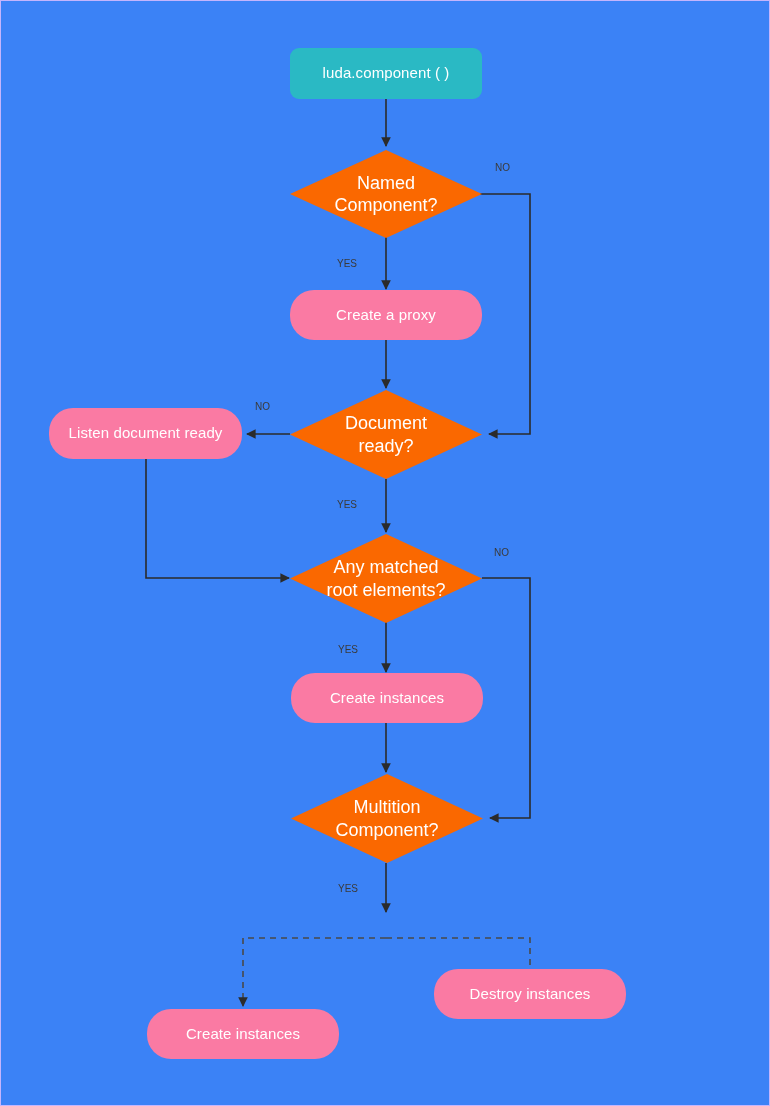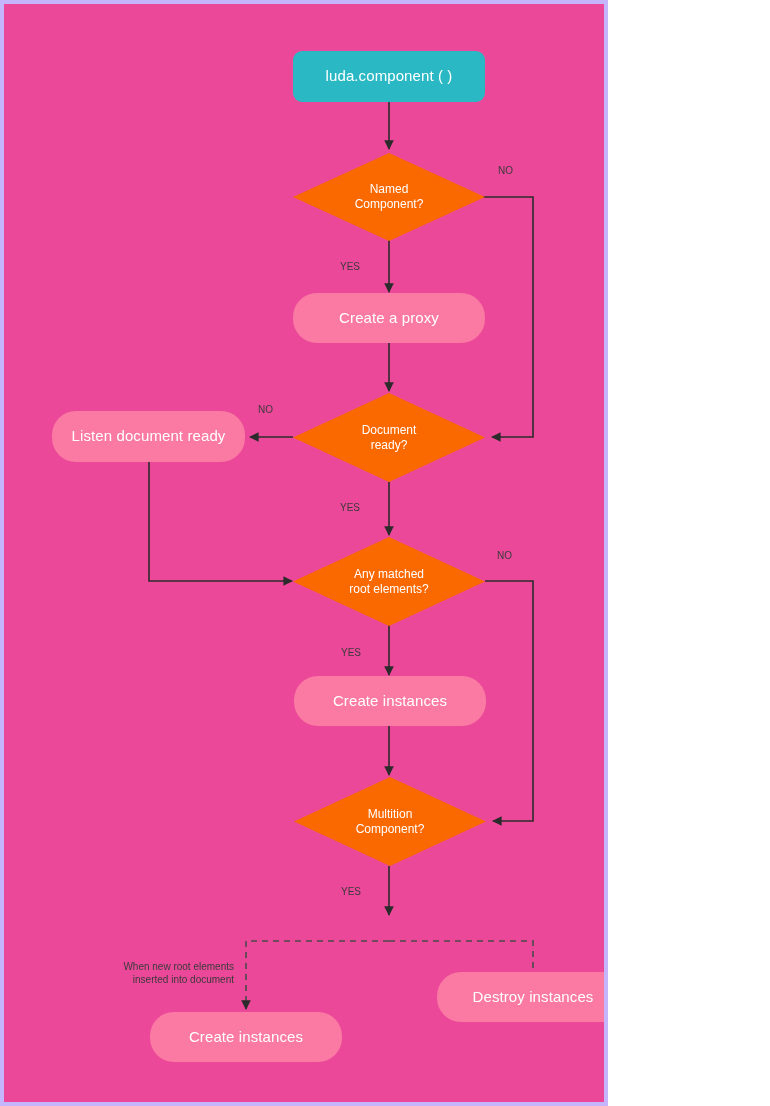--- a/index.html
+++ b/index.html
@@ -5,24 +5,24 @@
   html, body {
     margin: 0;
     padding: 0;
     background: #ffffff;
   }
   body {
     font-family: "Liberation Sans", sans-serif;
   }
   #canvas {
     position: relative;
-    width: 608px;
+    width: 770px;
     height: 1106px;
-    background: #ec4899;
-    border: 4px solid #c4b5fd;
+    background: #3b82f6;
+    border: 1px solid #c4b5fd;
     box-sizing: border-box;
     overflow: hidden;
   }
   #flow-svg {
     position: absolute;
     left: 0;
     top: 0;
     width: 770px;
     height: 1106px;
   }
@@ -65,21 +65,21 @@
     left: 0;
     top: 0;
     width: 100%;
     height: 100%;
     background: #fa6800;
     clip-path: polygon(50% 0%, 100% 50%, 50% 100%, 0% 50%);
   }
   .decision .label {
     position: relative;
     color: #ffffff;
-    font-size: 12px;
+    font-size: 18px;
     line-height: 1.25;
     text-align: center;
     white-space: pre-line;
     z-index: 2;
     pointer-events: none;
   }
   .edge-label {
     position: absolute;
     color: #3a3a3a;
     font-size: 10px;
@@ -193,17 +193,15 @@
   <div class="edge-label" style="left:254px; top:399px;">NO</div>
 
   <div class="edge-label" style="left:336px; top:497px;">YES</div>
 
   <div class="edge-label" style="left:493px; top:545px;">NO</div>
 
   <div class="edge-label" style="left:337px; top:642px;">YES</div>
 
   <div class="edge-label" style="left:337px; top:881px;">YES</div>
 
-  <div class="edge-label right-align" style="left:40px; top:956px; width:190px;">When new root elements
-inserted into document</div>
 
 
 </div>
 
 </body></html>

